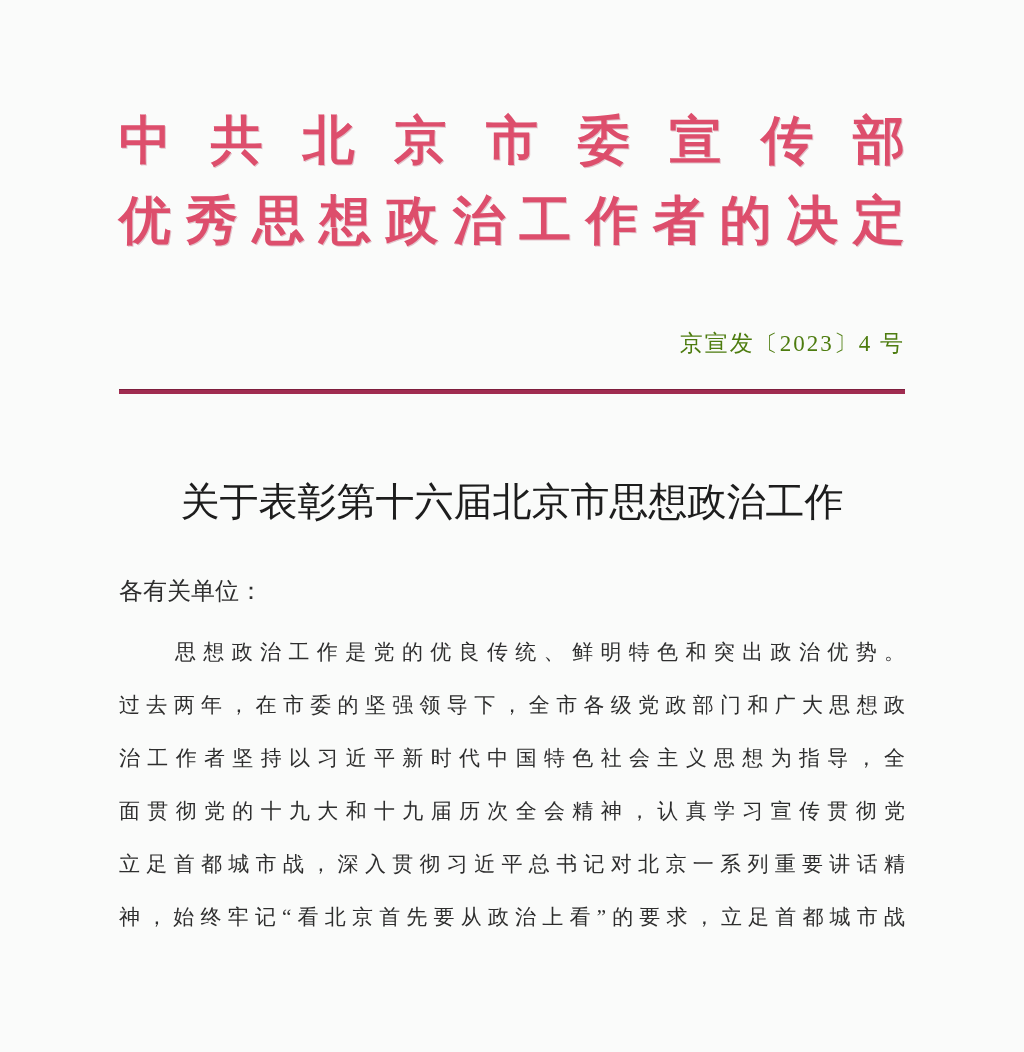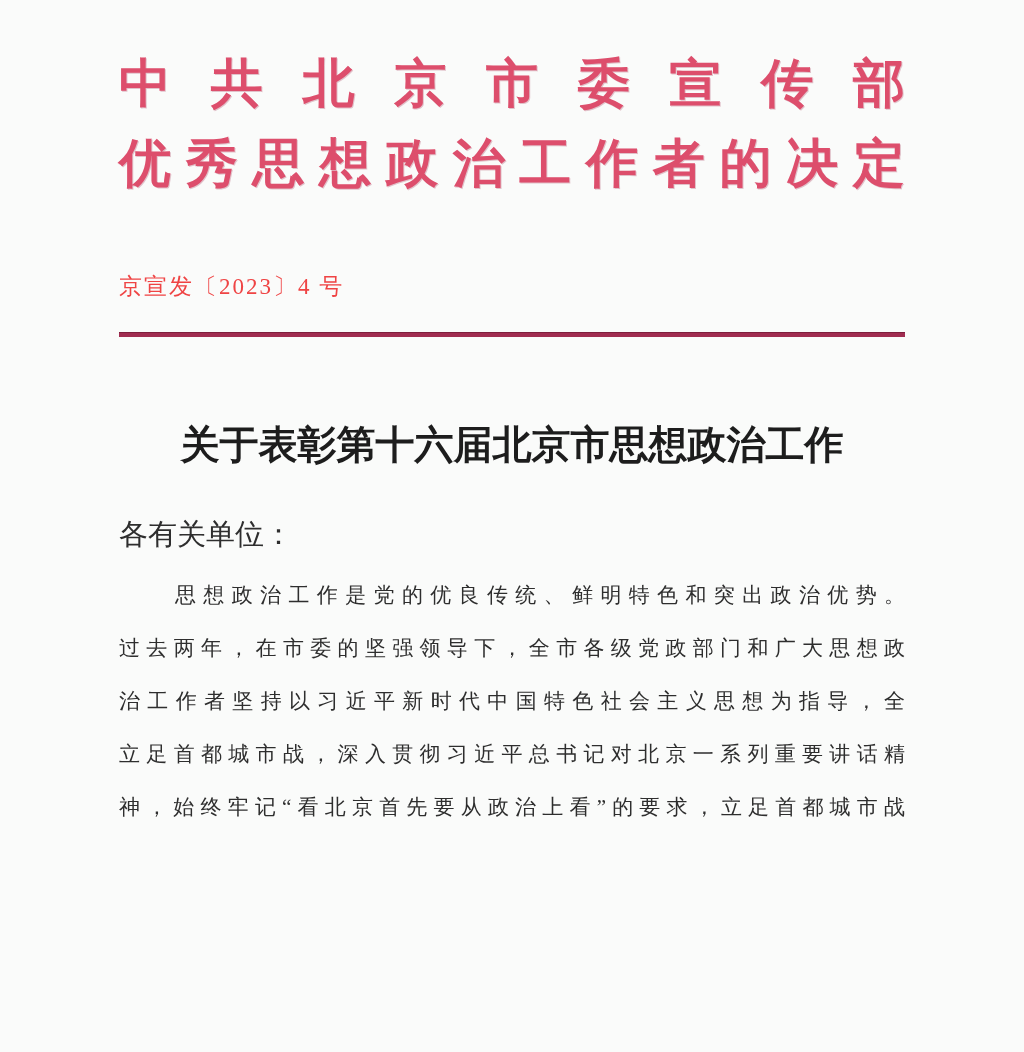--- a/index.html
+++ b/index.html
@@ -19,65 +19,65 @@
     box-sizing: border-box;
   }
   .content {
     position: relative;
     margin: 0 auto;
     width: 786px;
     padding: 0 119px;
   }
   
   .letterhead {
-    padding-top: 44px;
+    padding-top: 101px;
   }
   .lh-line {
     color: #dd4e6c;
     font-weight: 700;
     font-size: 52px;
     line-height: 80px;
     white-space: nowrap;
     text-align: justify;
     text-align-last: justify;
     text-justify: inter-character;
     text-shadow: 1px 1px 0 rgba(150, 25, 60, 0.25);
   }
   
   .doc-number {
     margin-top: 66px;
     font-size: 23px;
     line-height: 34px;
     letter-spacing: 2px;
-    color: #ef4444;
-    text-align: left;
+    color: #4d7c0f;
+    text-align: right;
   }
   
   .rule {
     margin-top: 28px;
     height: 4px;
     background: #a02c50;
     border-top: 1px solid #7e1e3d;
   }
   
   .doc-title {
     margin: 76px 0 0 0;
     font-size: 39px;
-    font-weight: 700;
+    font-weight: 400;
     color: #1d1d1d;
     text-align: center;
   }
   .title-line {
     display: block;
     line-height: 63px;
   }
   
   .salutation {
     margin-top: 32px;
-    font-size: 29px;
+    font-size: 24px;
     line-height: 53px;
     color: #2e2e2e;
     text-align: left;
   }
   .paragraph {
     margin-top: 8px;
   }
   .p-line {
     font-size: 21px;
     line-height: 53px;
@@ -109,18 +109,19 @@
     <h1 class="doc-title">
       <span class="title-line">关于表彰第十六届北京市思想政治工作</span>
     </h1>
 
     <div class="salutation">各有关单位：</div>
 
     <div class="paragraph">
       <div class="p-line indent">思想政治工作是党的优良传统、鲜明特色和突出政治优势。</div>
       <div class="p-line">过去两年，在市委的坚强领导下，全市各级党政部门和广大思想政</div>
       <div class="p-line">治工作者坚持以习近平新时代中国特色社会主义思想为指导，全</div>
+      <div class="p-line">面贯彻党的十九大和十九届历次全会精神，认真学习宣传贯彻党</div>
       <div class="p-line">立足首都城市战，深入贯彻习近平总书记对北京一系列重要讲话精</div>
       <div class="p-line">神，始终牢记“看北京首先要从政治上看”的要求，立足首都城市战</div>
     </div>
 
   </div>
 </div>
 
 </body></html>

